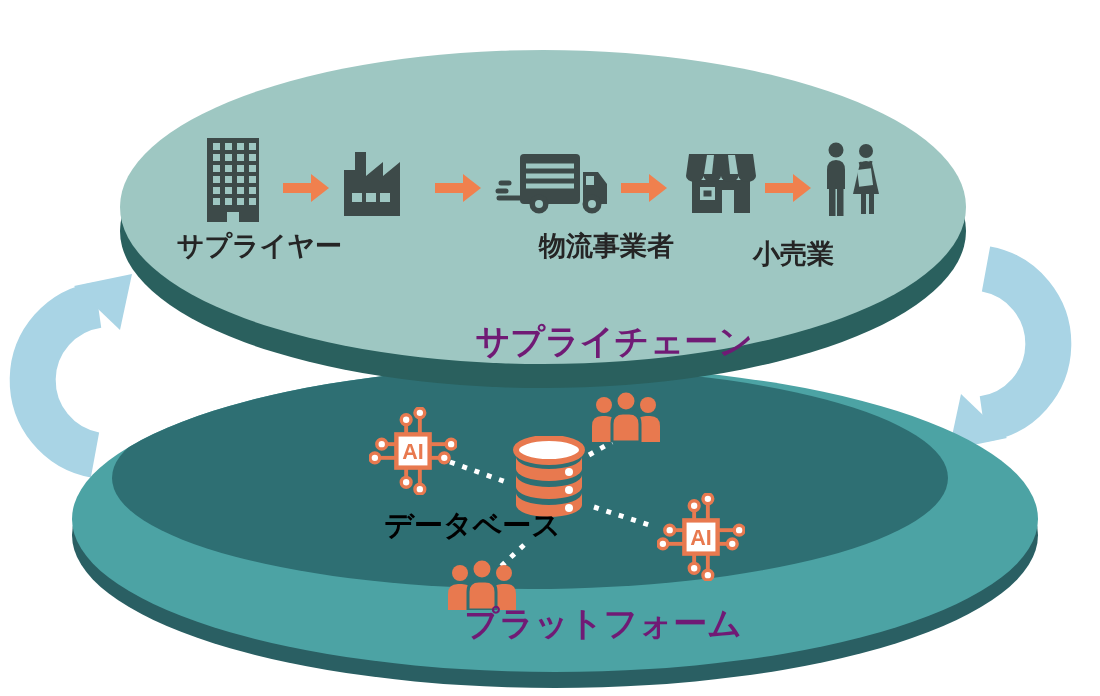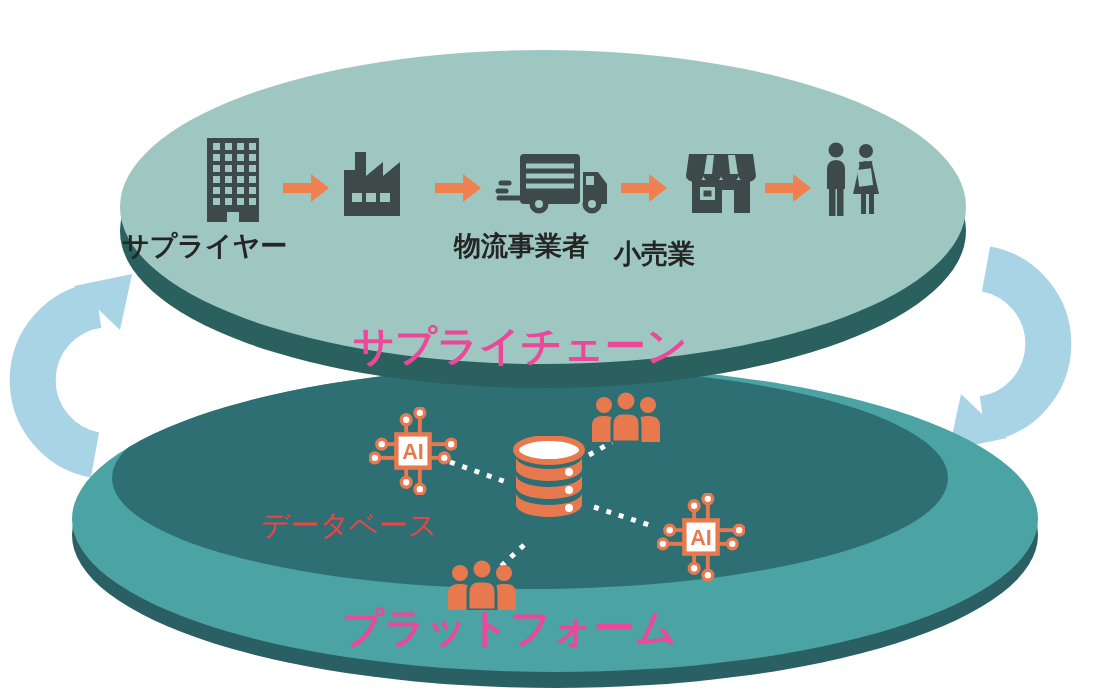--- a/index.html
+++ b/index.html
@@ -9,24 +9,24 @@
   }
   .abs{position:absolute;}
   .ellipse{position:absolute;border-radius:50%;}
   
   .top-rim   {left:120px;top:74px;width:846px;height:314px;background:#2A605E;}
   .top-face  {left:120px;top:50px;width:846px;height:314px;background:#9EC7C2;}
   .bot-rim   {left:72px;top:382px;width:966px;height:306px;background:#2A5F63;}
   .bot-outer {left:72px;top:366px;width:966px;height:306px;background:#4CA3A4;overflow:hidden;}
   .bot-dark  {left:40px;top:1px;width:836px;height:222px;background:#2E6F73;}
   
-  .lbl{position:absolute;text-align:left;white-space:nowrap;font-weight:bold;}
+  .lbl{position:absolute;text-align:right;white-space:nowrap;font-weight:bold;}
   .flow-lbl{color:#252525;font-size:27px;}
-  .disc-lbl{color:#ec4899;font-size:41px;}
-  .db-lbl{color:#ef4444;font-size:29px;font-weight:normal;}
+  .disc-lbl{color:#701a75;font-size:34px;}
+  .db-lbl{color:#000000;font-size:29px;font-weight:bold;}
   svg{display:block;}
 </style>
 </head>
 <body>
 
 <div id="stage">
 
   <svg class="abs" style="left:0;top:250px" width="200" height="240" viewBox="0 0 200 240">
     <path d="M95 205 A76 76 0 0 1 98 55" fill="none" stroke="#A9D4E5" stroke-width="46"></path>
     <polygon points="132,24 120,80 74,36" fill="#A9D4E5"></polygon>

